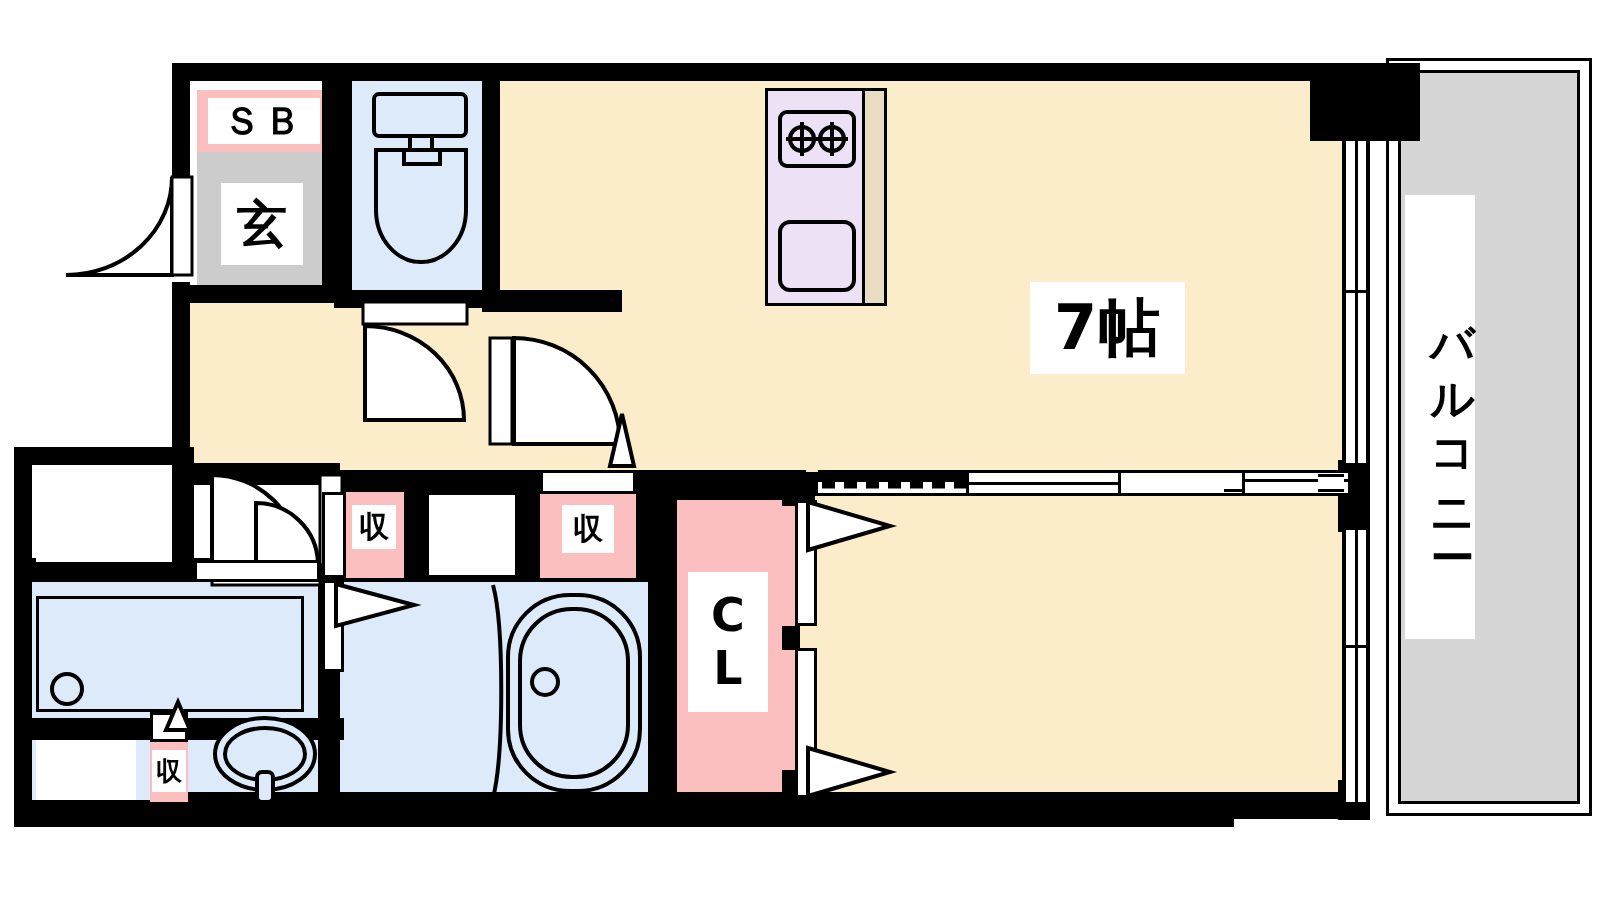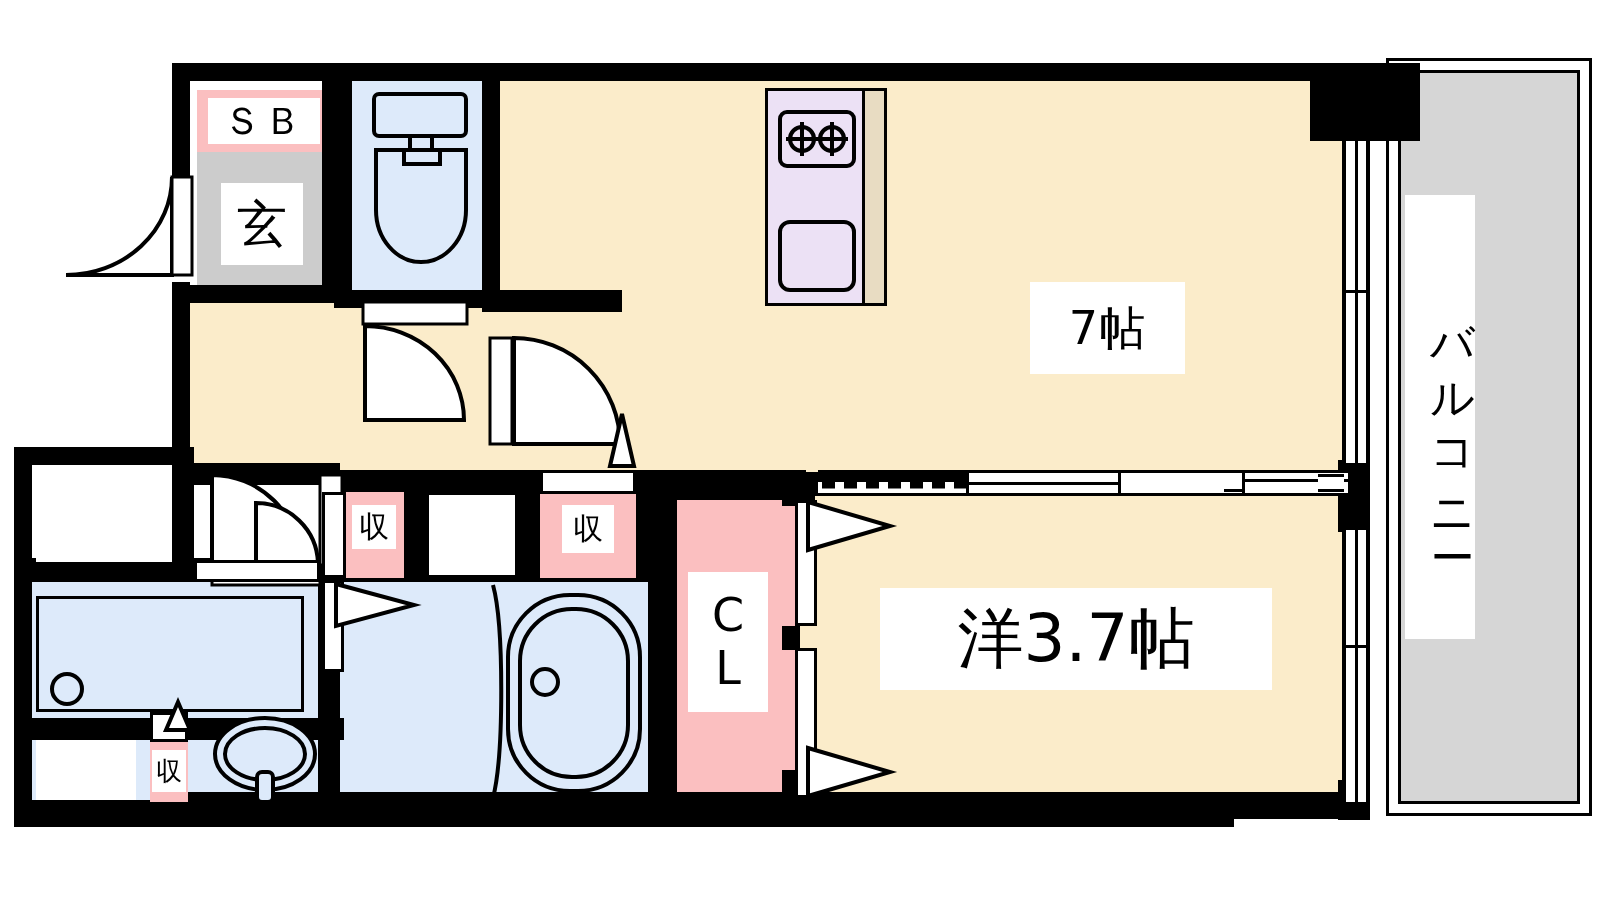--- a/index.html
+++ b/index.html
@@ -12,23 +12,23 @@
   .fl-kitchen{background:#ece1f5;}
   .fl-entry{background:#cccccc;}
   .fl-balcony{background:#d6d6d6;}
   .fl-closet{background:#fbbfc0;}
   .fl-sb{background:#fbbfc0;}
   .fl-white{background:#ffffff;}
   .fl-tan{background:#e8dcc2;}
   .wall{background:#000000;}
   .thinline{background:#000000;}
   
-  .lbl{position:absolute;background:#ffffff;color:#000;display:flex;align-items:center;justify-content:center;font-weight:normal;line-height:1;white-space:pre;}
+  .lbl{position:absolute;background:#ffffff;color:#000;display:flex;align-items:center;justify-content:center;font-weight:bold;line-height:1;white-space:pre;}
   .lbl-dk{font-size:74px;letter-spacing:6px;}
-  .lbl-dk2{font-size:46px;letter-spacing:1px;}
+  .lbl-dk2{font-size:62px;letter-spacing:1px;}
   .lbl-yo{font-size:66px;letter-spacing:0px;}
   .lbl-sb{font-size:38px;letter-spacing:3px;}
   .lbl-gen{font-size:50px;}
   .lbl-shu{font-size:30px;}
   .lbl-shu-sm{font-size:26px;}
   .lbl-cl{font-size:46px;flex-direction:column;line-height:1.15;}
   .lbl-balc{font-size:44px;writing-mode:vertical-rl;text-orientation:upright;letter-spacing:10px;display:block;padding-top:4px;text-align:center;}
   
   .stroke{border:3px solid #000;box-sizing:border-box;}
   .stroke2{border:4px solid #000;box-sizing:border-box;}
@@ -197,21 +197,20 @@
     <line x1="24" y1="12" x2="24" y2="46" stroke="#000" stroke-width="4"></line>
     <line x1="8" y1="29" x2="40" y2="29" stroke="#000" stroke-width="4"></line>
     <circle cx="54" cy="29" r="12" fill="none" stroke="#000" stroke-width="4"></circle>
     <line x1="54" y1="12" x2="54" y2="46" stroke="#000" stroke-width="4"></line>
     <line x1="38" y1="29" x2="70" y2="29" stroke="#000" stroke-width="4"></line>
   </svg>
   <div class="abs stroke2" style="left:778px;top:220px;width:78px;height:72px;background:#ece1f5;border-radius:12px;"></div>
 
   <div class="lbl lbl-dk2" style="left:1030px;top:282px;width:155px;height:92px;">7帖</div>
 
-  <div class="lbl lbl-yo" style="left:880px;top:588px;width:392px;height:102px;">洋3.7帖</div>
 
   <div class="abs stroke" style="left:36px;top:596px;width:268px;height:116px;background:#ddeafa;"></div>
   <svg class="abs" style="left:48px;top:670px;width:40px;height:40px;">
     <circle cx="19" cy="19" r="15" fill="#ddeafa" stroke="#000" stroke-width="4"></circle>
   </svg>
 
   <div class="abs fl-white" style="left:36px;top:740px;width:100px;height:60px;"></div>
 
   <div class="abs fl-closet" style="left:150px;top:740px;width:38px;height:62px;"></div>
   <div class="lbl lbl-shu-sm" style="left:152px;top:750px;width:34px;height:42px;">収</div>

